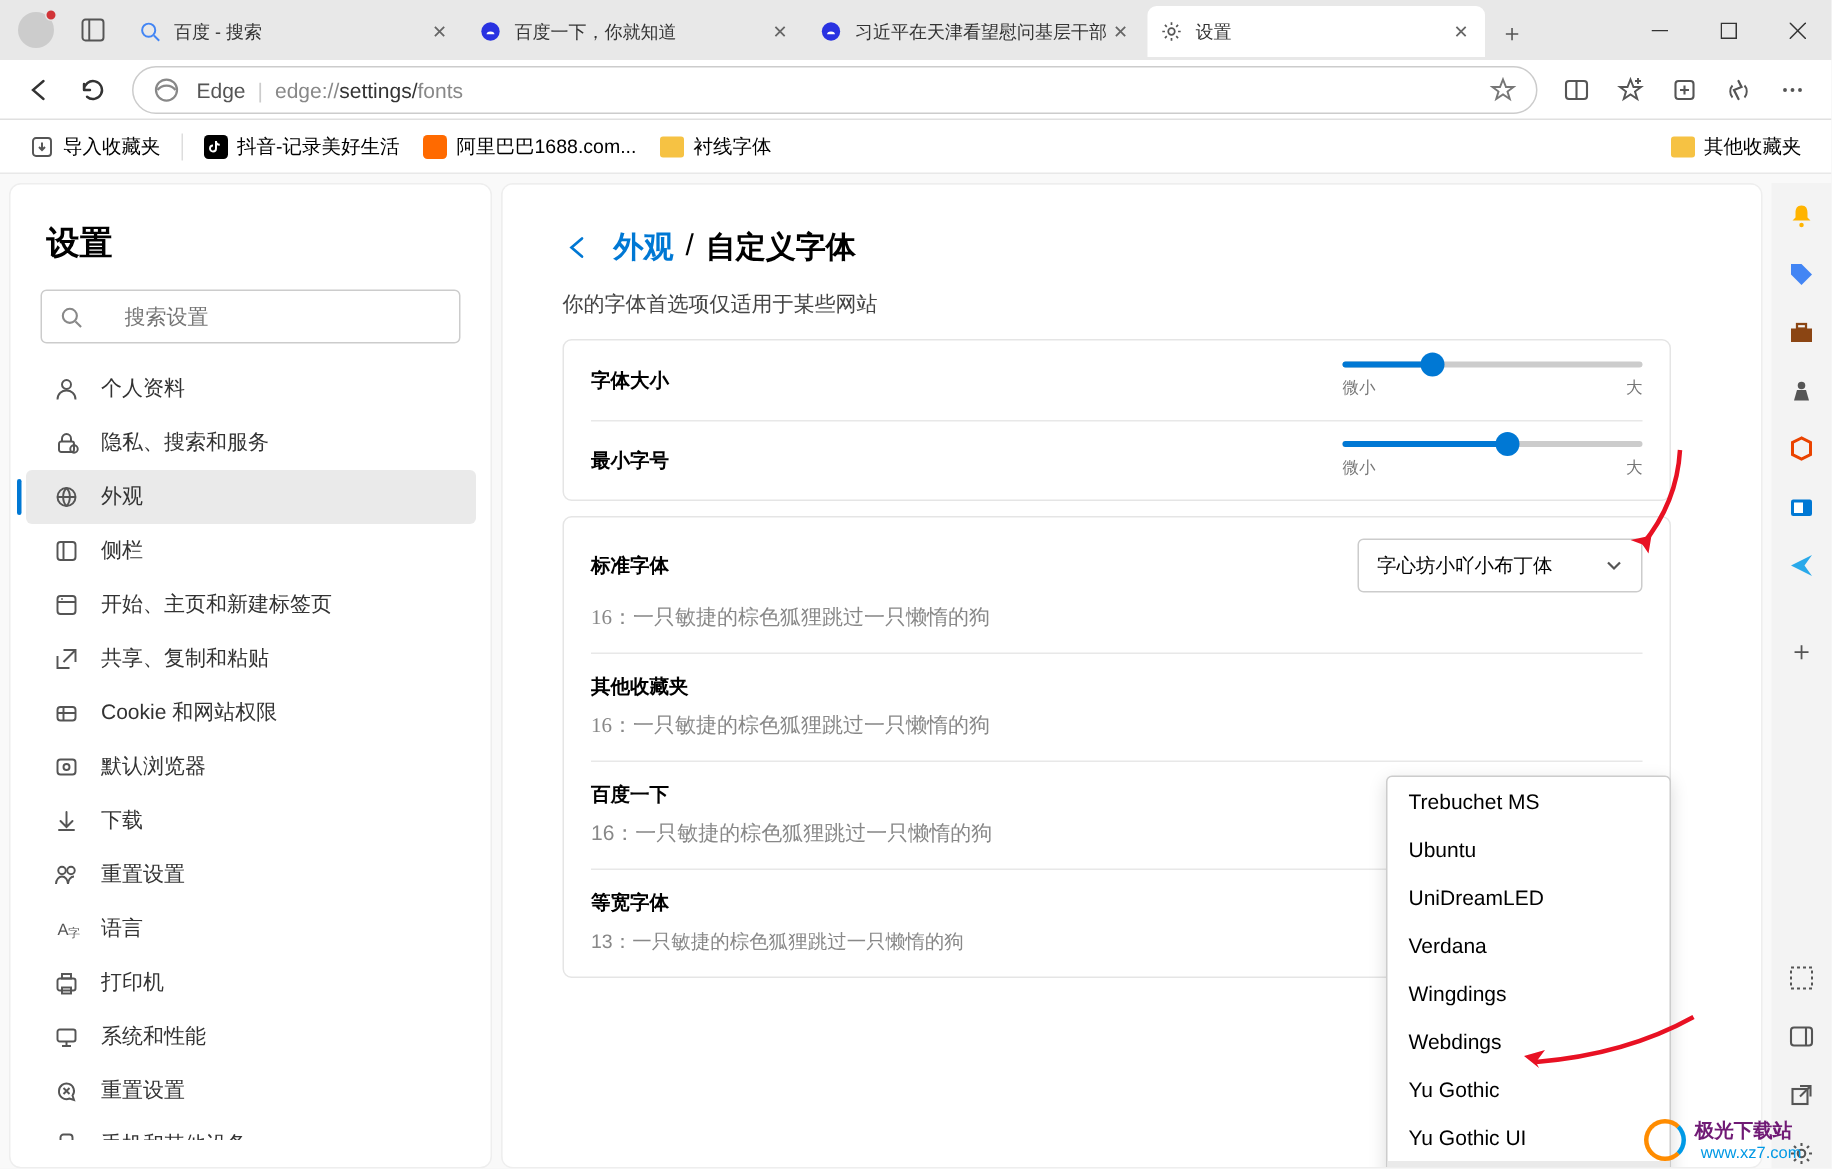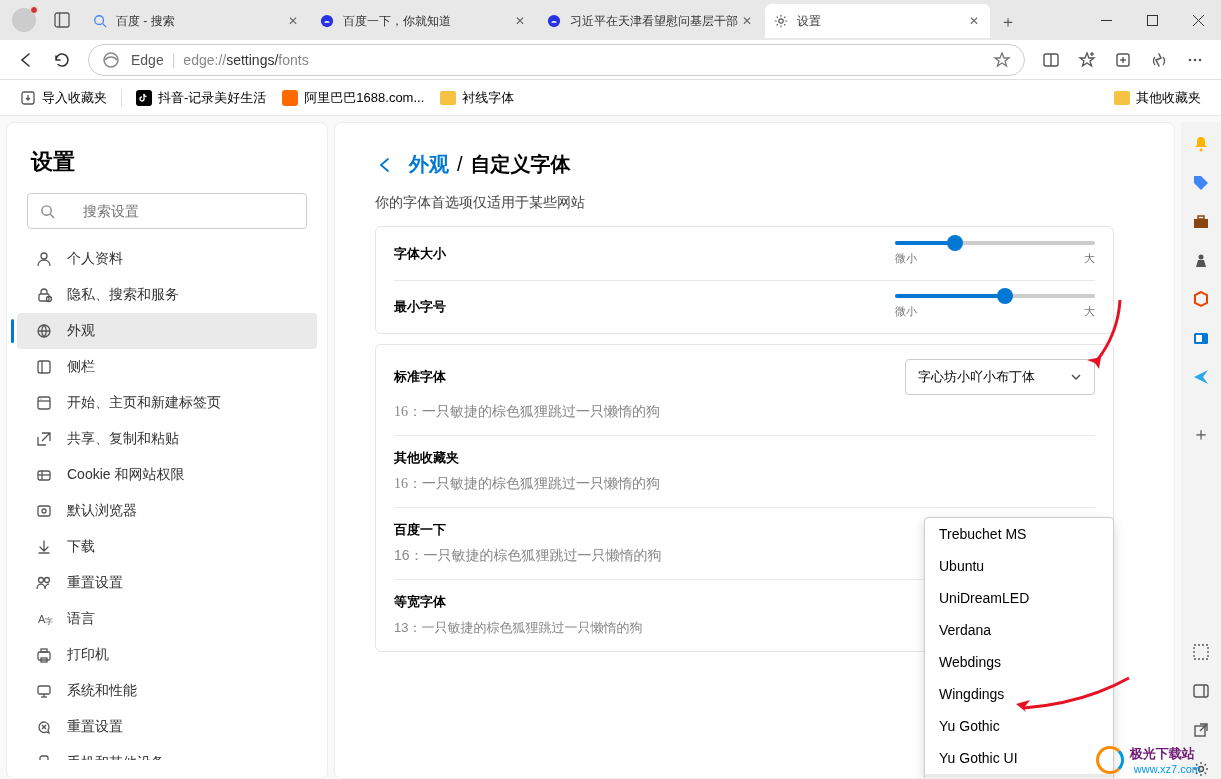--- a/index.html
+++ b/index.html
@@ -516,22 +516,22 @@
         </div>
         <div class="preview" style="font-size:13px">13：一只敏捷的棕色狐狸跳过一只懒惰的狗</div>
       </div>
     </div>
 
     <div class="dropdown-menu" id="dropdown-menu">
         <div class="dropdown-option">Trebuchet MS</div>
         <div class="dropdown-option">Ubuntu</div>
         <div class="dropdown-option">UniDreamLED</div>
         <div class="dropdown-option">Verdana</div>
+        <div class="dropdown-option">Wingdings</div>
         <div class="dropdown-option">Webdings</div>
-        <div class="dropdown-option">Wingdings</div>
         <div class="dropdown-option">Yu Gothic</div>
         <div class="dropdown-option">Yu Gothic UI</div>
         <div class="dropdown-option selected">字心坊小吖小布丁体</div>
       </div>
 
     <svg class="arrow" style="top:172px;right:44px" width="50" height="80">
       <path d="M40 5 Q 38 40 15 68" fill="none" stroke="#e81123" stroke-width="3"></path>
       <path d="M15 68 l-8-3 l14-3 l-2 12 z" fill="#e81123"></path>
     </svg>
     <svg class="arrow" style="top:550px;right:40px" width="130" height="50">

